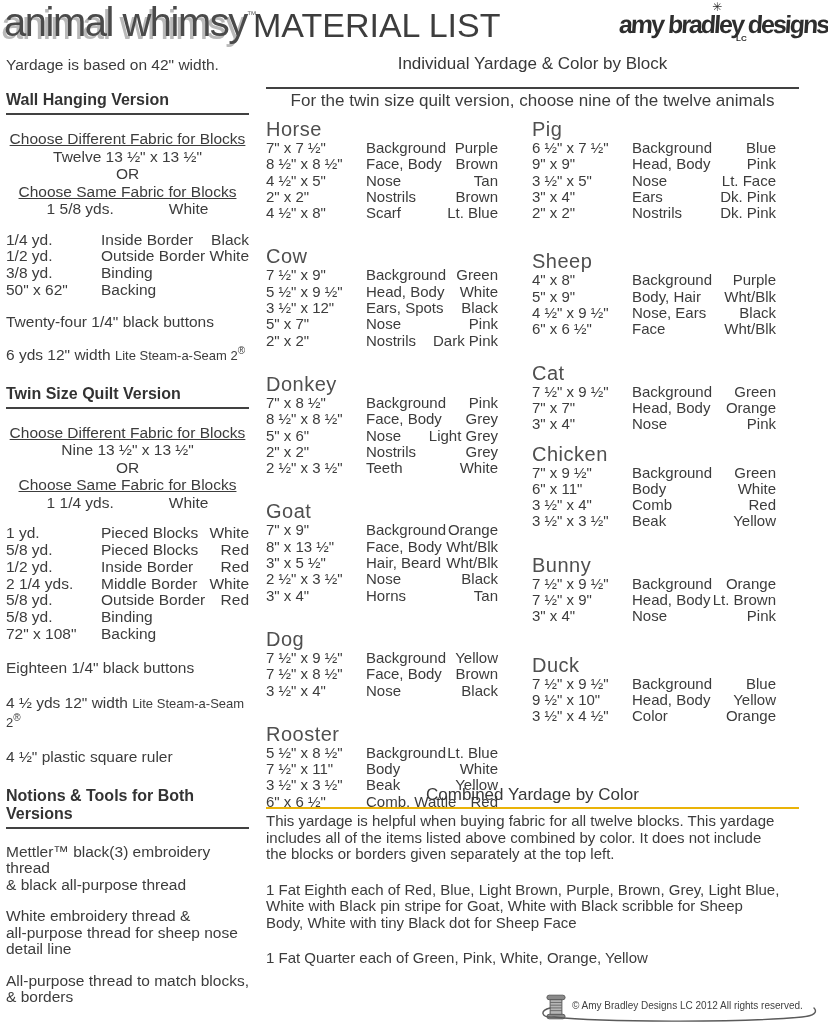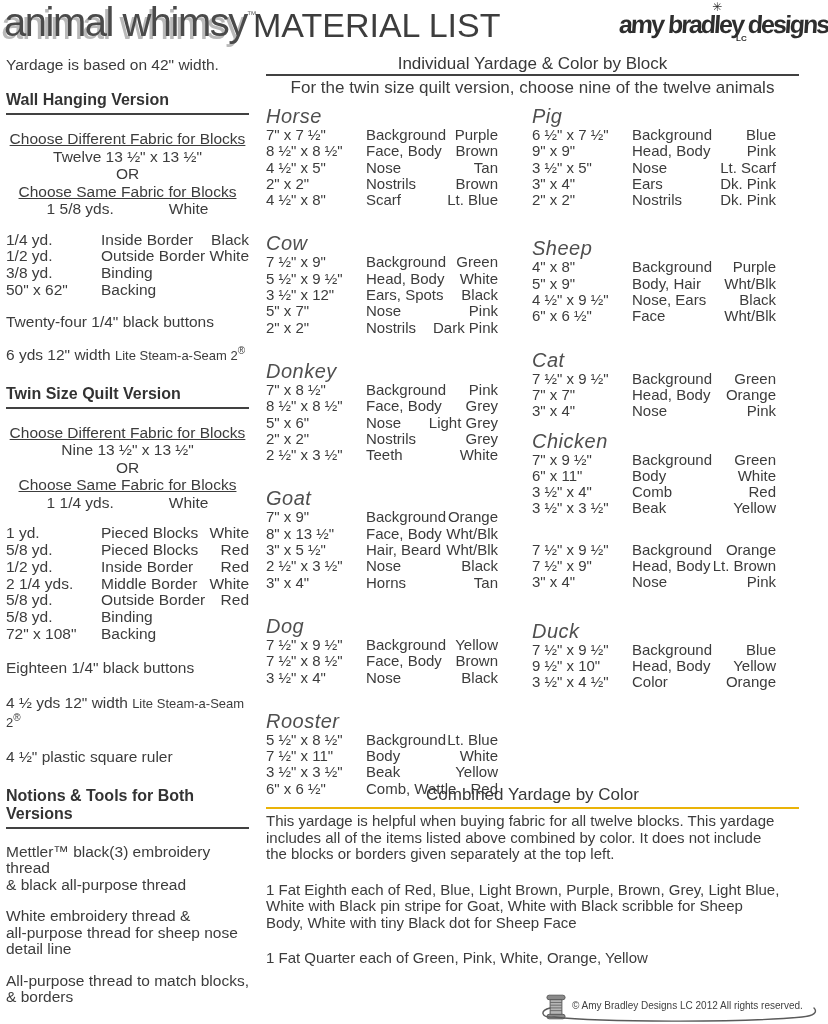--- a/index.html
+++ b/index.html
@@ -45,32 +45,32 @@
   .item-row { display:grid; grid-template-columns:95px 1fr auto; font-size:15.5px; line-height:16.8px; }
   .item-row .color { text-align:right; }
   .note { margin-top:14px; font-size:15.5px; }
   .product { font-size:13px; }
   .regmark { font-size:10px; vertical-align:6px; }
   .notion-p { margin-top:15px; font-size:15.5px; line-height:16.5px; white-space:pre-line; }
   .tools-p { margin-top:15px; font-size:15.5px; line-height:17px; }
   
   .ind-title {
     font-size:17px; text-align:center; color:#383838;
-    border-bottom:2px solid #414141; padding-bottom:0; margin-top:4px;
+    border-bottom:2px solid #414141; padding-bottom:13px; margin-top:4px;
   }
   .ind-sub { font-size:17px; text-align:center; margin-top:2px; }
   .animal-cols { display:flex; margin-top:8px; }
   .acol-left { width:232px; }
   .acol-right { width:244px; margin-left:34px; }
   .animal { margin-top:25px; }
   .acol-left > div:nth-of-type(1), .acol-right > div:nth-of-type(1) { margin-top:0; }
   .acol-right > div:nth-of-type(2) { margin-top:30px; }
   .acol-right > div:nth-of-type(4) { margin-top:11px; }
   .acol-right > div:nth-of-type(6) { margin-top:30px; }
-  .animal-name { font-size:20px; line-height:21px; color:#4f4f4f; letter-spacing:0.5px;font-style:italic; }
+  .animal-name { font-size:20px; line-height:21px; color:#4f4f4f; letter-spacing:0.5px; }
   .arow { display:grid; grid-template-columns:100px 1fr auto; font-size:15px; line-height:16.3px; }
   .arow .color { text-align:right; }
   
   .combined { position:absolute; left:0; right:0; top:735px; }
   .comb-title {
     font-size:17px; text-align:center; color:#383838;
     border-bottom:2px solid #eab308; padding-bottom:2px;
   }
   .comb-p { font-size:15px; line-height:16.5px; margin-top:19px; white-space:pre-line; }
   .comb-p:first-of-type { margin-top:4px; }
@@ -433,21 +433,21 @@
 
                 <div class="arow">
                   <span>9" x 9"</span>
                   <span>Head, Body</span>
                   <span class="color">Pink</span>
                 </div>
 
                 <div class="arow">
                   <span>3 ½" x 5"</span>
                   <span>Nose</span>
-                  <span class="color">Lt. Scarf</span>
+                  <span class="color">Lt. Face</span>
                 </div>
 
                 <div class="arow">
                   <span>3" x 4"</span>
                   <span>Ears</span>
                   <span class="color">Dk. Pink</span>
                 </div>
 
                 <div class="arow">
                   <span>2" x 2"</span>
@@ -535,20 +535,21 @@
 
                 <div class="arow">
                   <span>3 ½" x 3 ½"</span>
                   <span>Beak</span>
                   <span class="color">Yellow</span>
                 </div>
               </div>
           </div>
 
           <div class="animal">
+            <div class="animal-name">Bunny</div>
             <div>
 
                 <div class="arow">
                   <span>7 ½" x 9 ½"</span>
                   <span>Background</span>
                   <span class="color">Orange</span>
                 </div>
 
                 <div class="arow">
                   <span>7 ½" x 9"</span>

